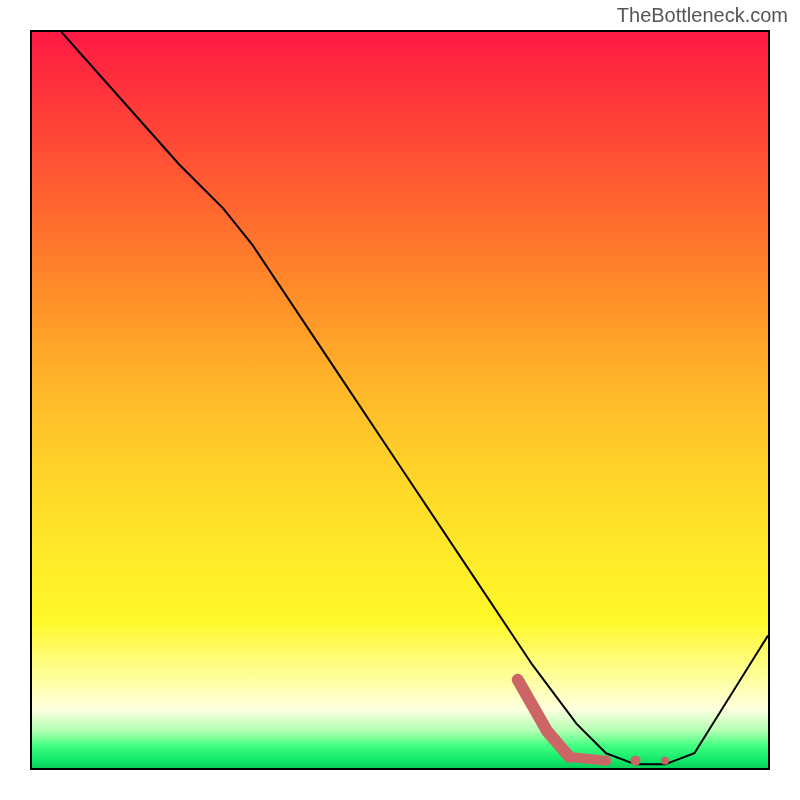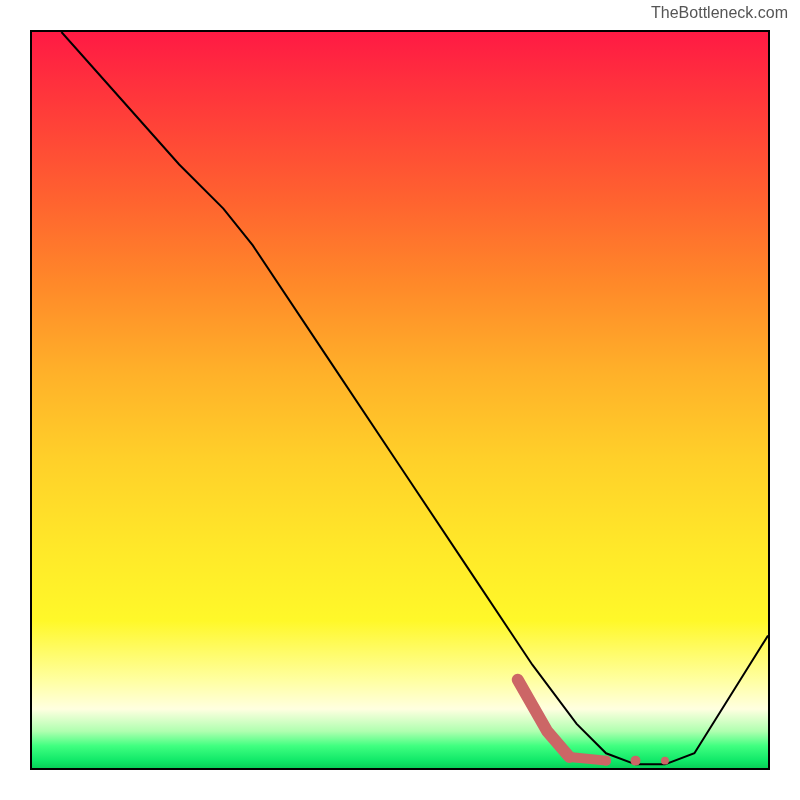--- a/index.html
+++ b/index.html
@@ -8,21 +8,21 @@
     height: 800px;
     background: #ffffff;
     position: relative;
     font-family: Arial, sans-serif;
   }
   .watermark {
     position: absolute;
     top: 4px;
     right: 12px;
     color: #555;
-    font-size: 16px;
+    font-size: 20px;
     font-weight: normal;
     z-index: 10;
   }
   .chart-container {
     position: absolute;
     top: 30px;
     left: 30px;
     width: 740px;
     height: 740px;
     border: 2px solid #000;

